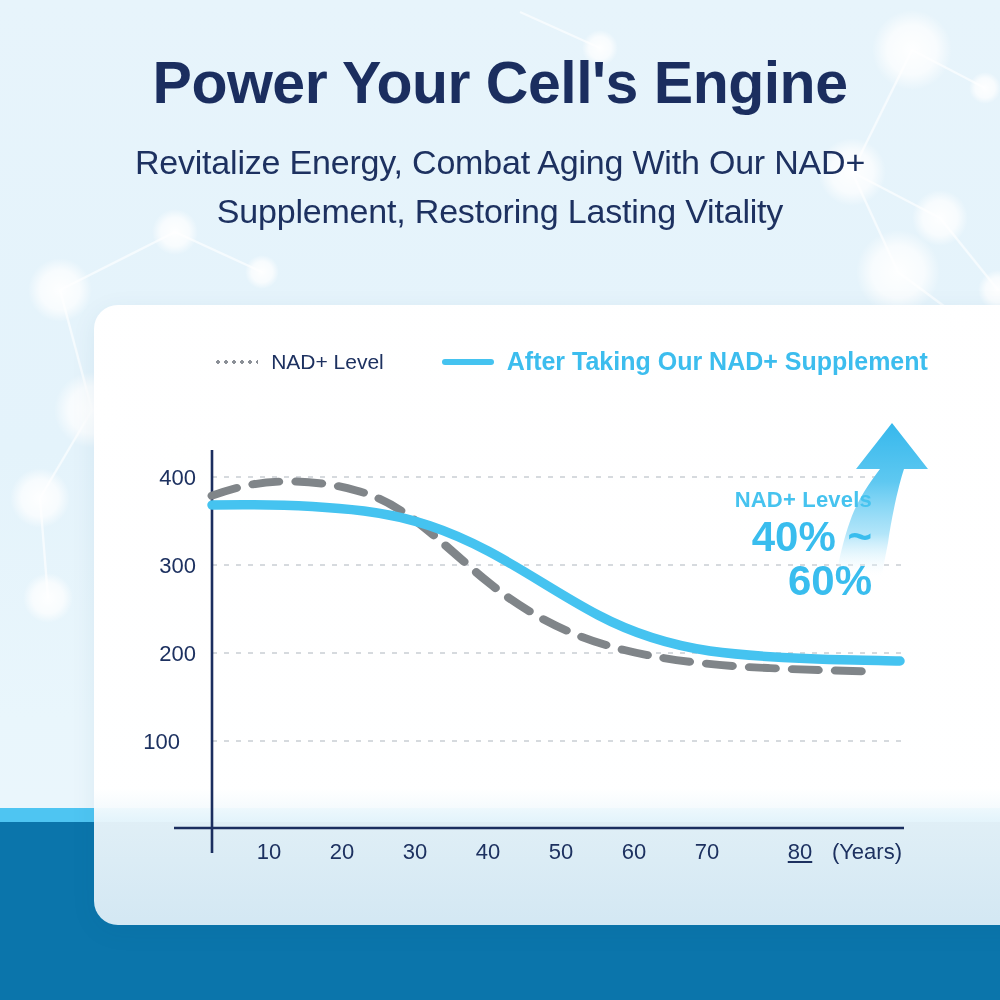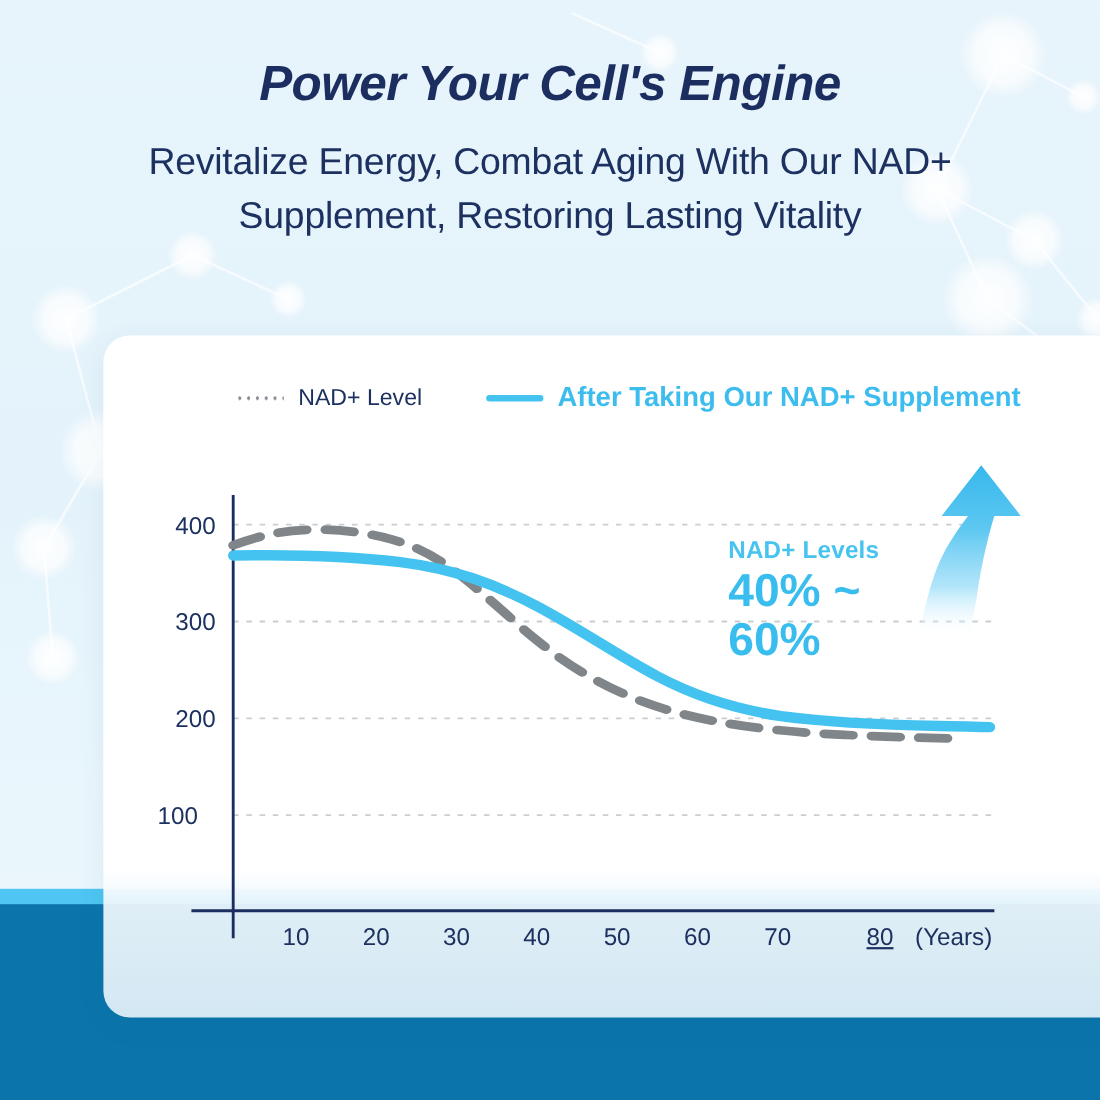--- a/index.html
+++ b/index.html
@@ -20,22 +20,22 @@
     position:absolute; left:0; right:0; top:808px; height:16px;
     background:#4ec5f2;
   }
   #band-deep{
     position:absolute; left:0; right:0; top:822px; bottom:0;
     background:#0b75ab;
   }
   
   #headings{ position:absolute; left:0; right:0; top:52px; text-align:center; z-index:6;}
   #page-title{
-    font-size:45px; font-weight:bold; color:#1b2e5f;
-    letter-spacing:-0.5px; line-height:1.08;font-style:italic;
+    font-size:59px; font-weight:bold; color:#1b2e5f;
+    letter-spacing:-0.5px; line-height:1.08;
   }
   #page-subtitle{
     margin-top:22px;
     font-size:34px; color:#1d3160; line-height:1.45;
     font-weight:400; letter-spacing:-0.2px;
     padding:0 72px;
   }
   
   #chart-card{
     position:absolute; left:67px; top:305px; width:954px; height:620px;
@@ -74,21 +74,21 @@
   .xtick{
     position:absolute; font-size:22px; color:#1d3160;
     width:60px; text-align:center; top:534px;
   }
   #x-axis-unit{
     position:absolute; font-size:22px; color:#1d3160; top:534px; left:718px;
     width:90px; text-align:right;
   }
   
   #growth-annotation{
-    position:absolute; left:568px; top:182px; width:210px; text-align:left;
+    position:absolute; left:568px; top:182px; width:210px; text-align:right;
   }
   #annotation-caption{
     font-size:22px; font-weight:bold; color:#46c3ef; letter-spacing:0.2px;
   }
   #annotation-value{
     font-size:42px; font-weight:bold; color:#39bdee;
     letter-spacing:0px; line-height:1.05; margin-top:2px;
   }
 </style>
 </head>

